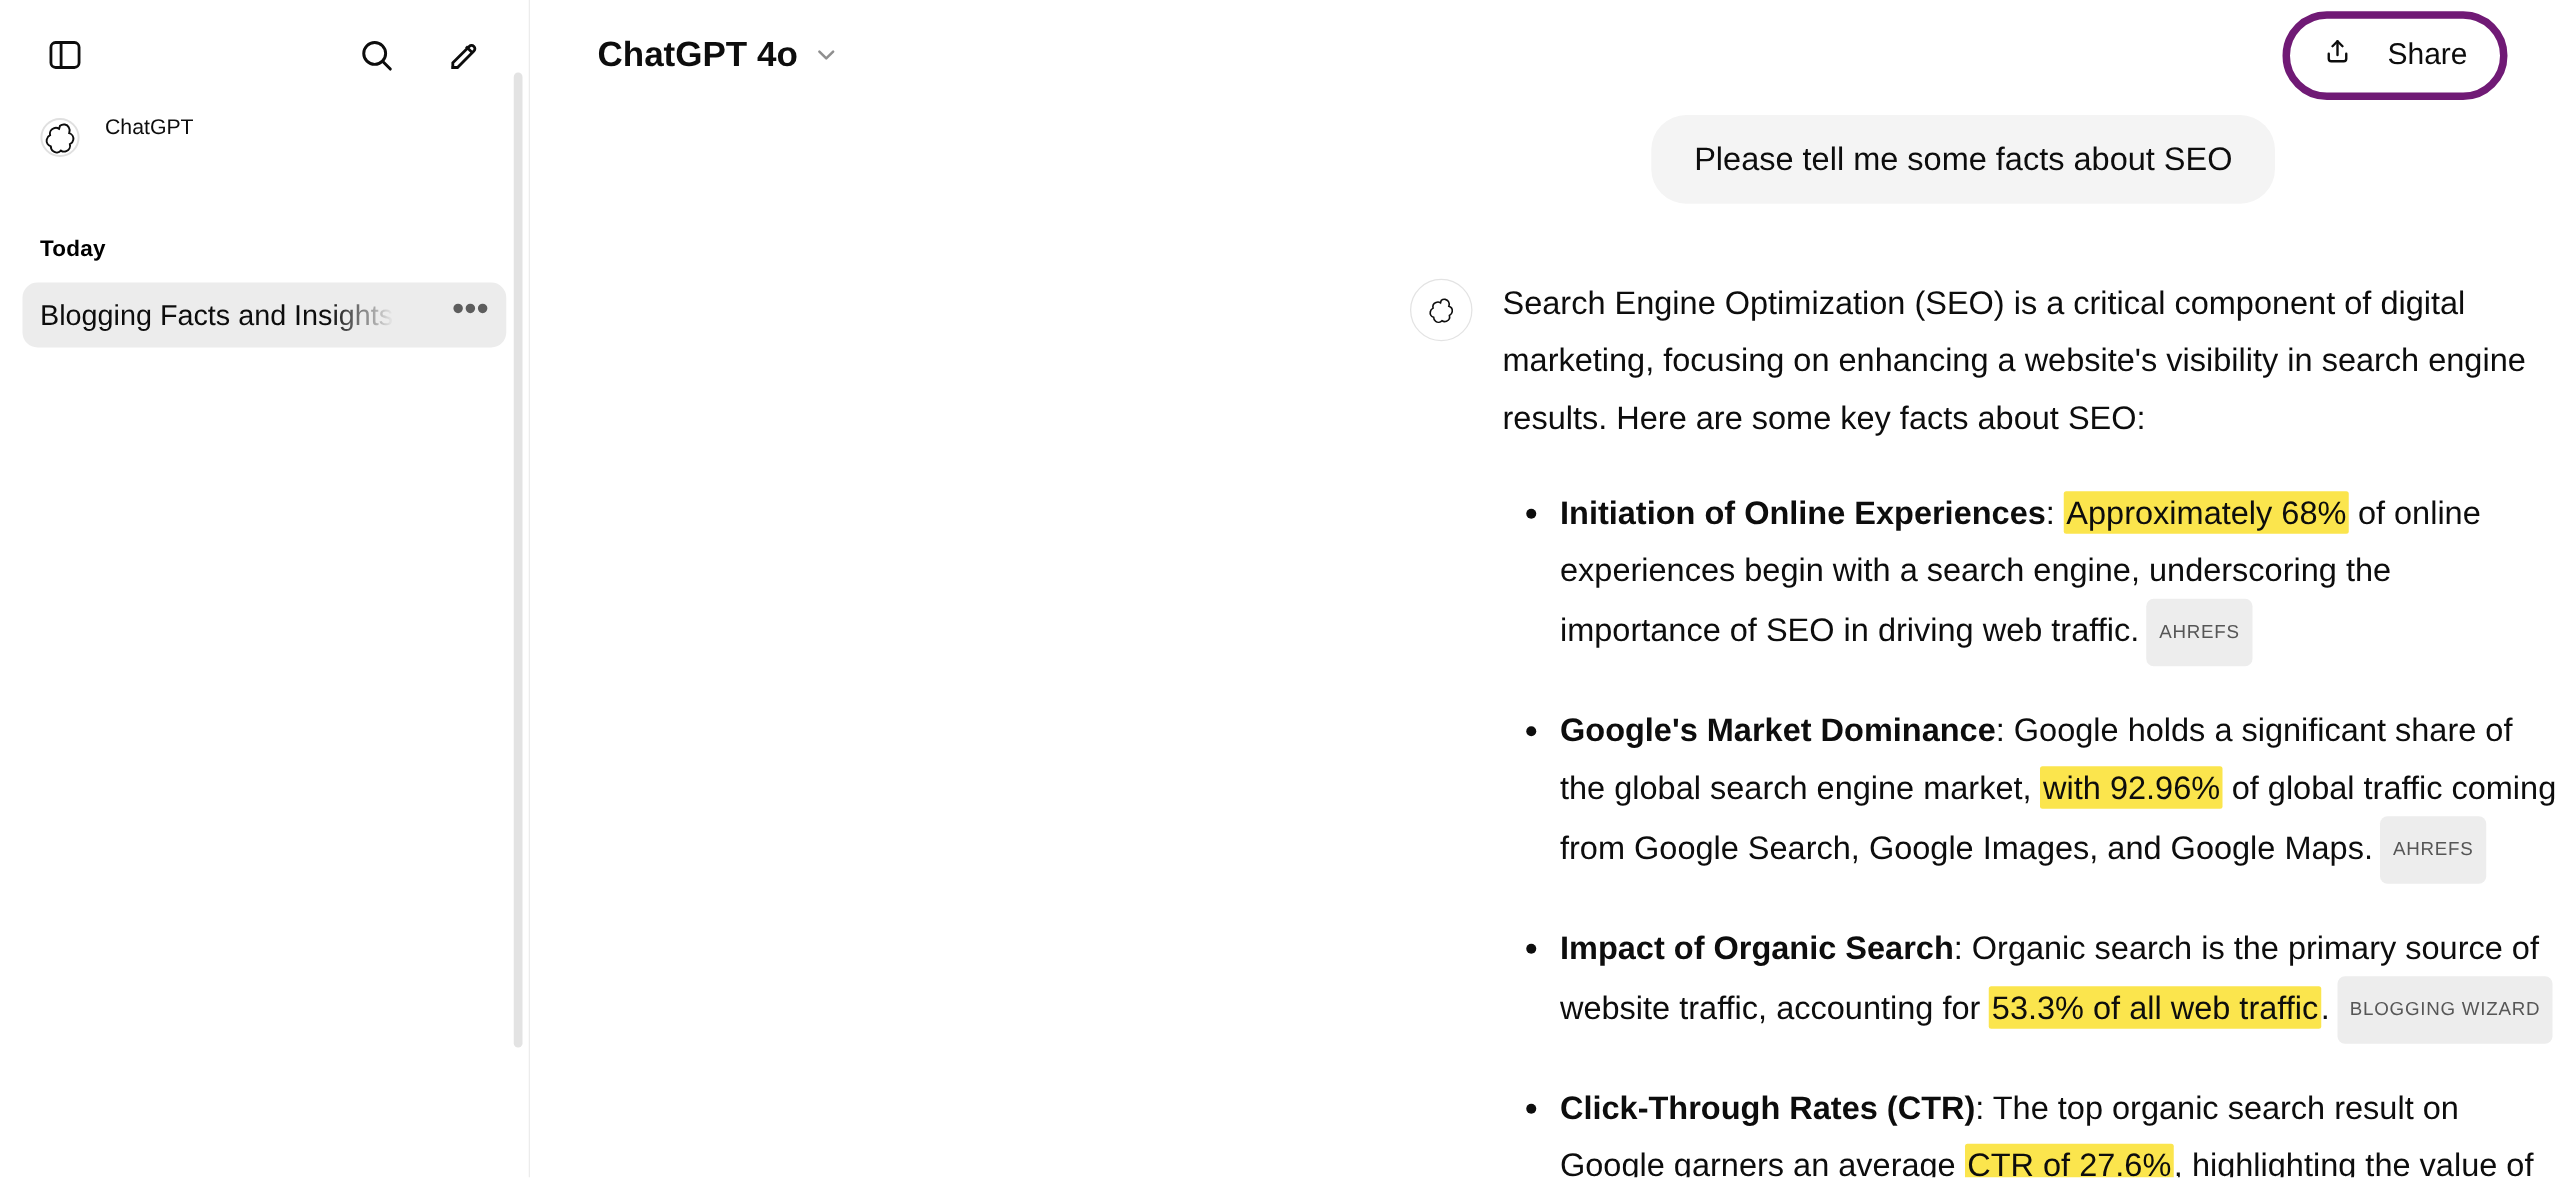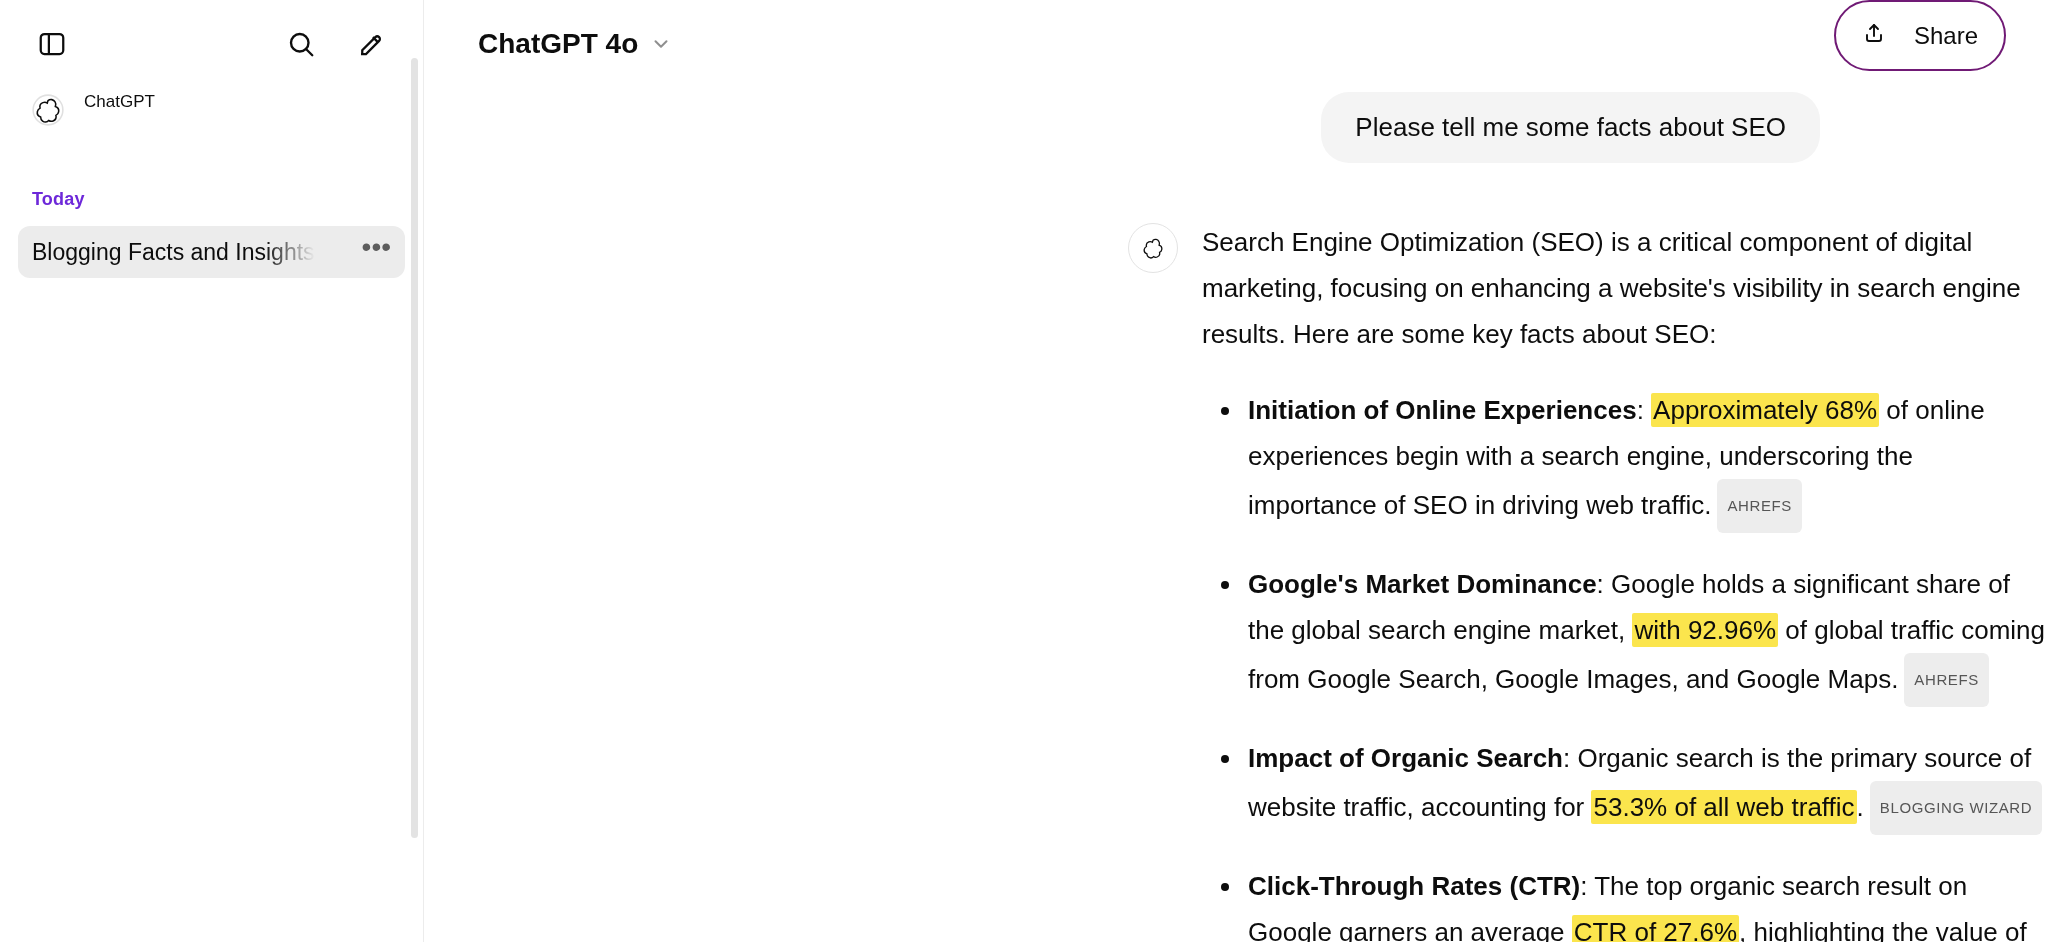--- a/index.html
+++ b/index.html
@@ -75,21 +75,21 @@
     font-size: 22px;
     font-weight: 700;
     letter-spacing: -1px;
   }
 
   .section-label {
     margin-top: 36px;
     padding: 0 14px;
     font-size: 18px;
     font-weight: 700;
-    color: #6d28d9;
+    color: #000000;
     letter-spacing: 0.2px;
     height: 30px;
     display: flex;
     align-items: center;
   }
 
   .chat-item {
     margin-top: 12px;
     height: 52px;
     display: flex;
@@ -132,20 +132,21 @@
   
   .main {
     flex: 1 1 auto;
     position: relative;
     height: 942px;
     overflow: hidden;
   }
   .topbar {
     height: 88px;
     display: flex;
+    align-items: center;
     justify-content: space-between;
     padding: 0 42px 0 46px;
   }
   .model-picker {
     display: flex;
     align-items: center;
     gap: 12px;
     font-size: 28px;
     color: #0d0d0d;
     font-weight: 600;
@@ -154,21 +155,21 @@
     cursor: pointer;
   }
   .chev { color: #8f8f8f; display:flex; align-items:center; }
 
   .share-btn {
     display: flex;
     align-items: center;
     gap: 28px;
     height: 71px;
     padding: 0 26px;
-    border: 2px solid #701a75;
+    border: 6px solid #701a75;
     border-radius: 999px;
     font-size: 24px;
     color: #0d0d0d;
     cursor: pointer;
     background: #fff;
   }
 
   .thread {
     padding: 0 0 0 0;
     width: 100%;

